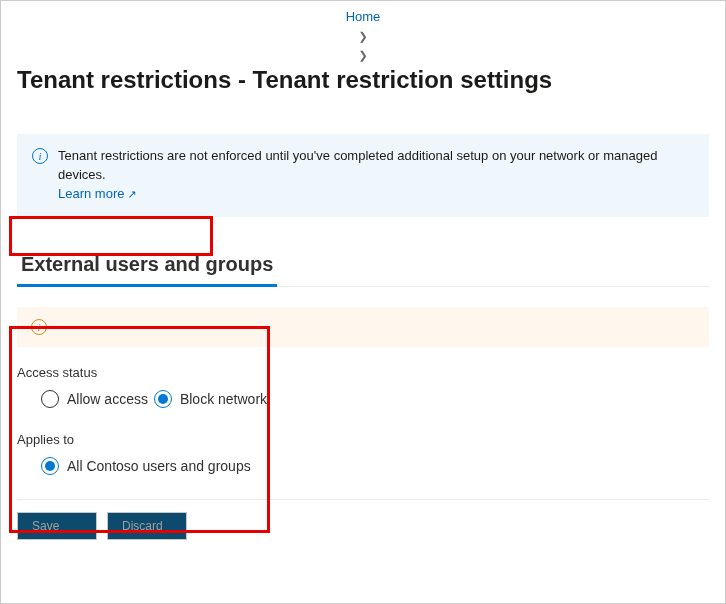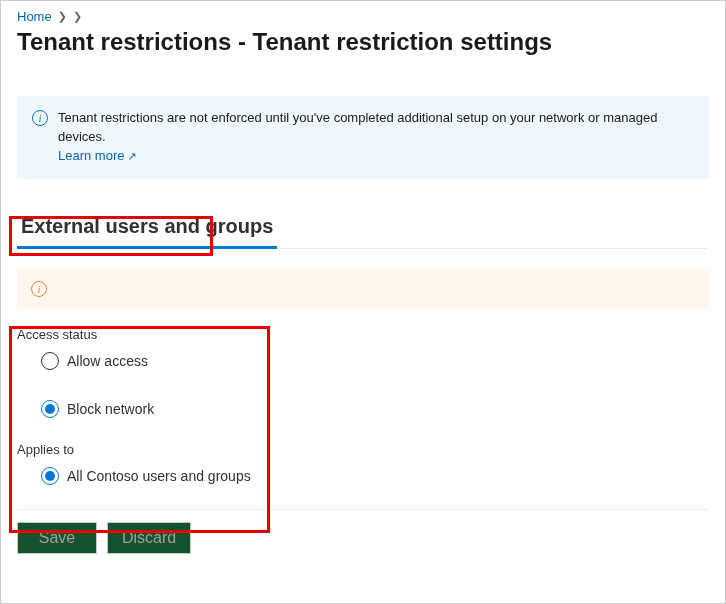--- a/index.html
+++ b/index.html
@@ -14,20 +14,21 @@
     border: 1px solid #ccc;
     padding: 8px 16px 0 16px;
     overflow: hidden;
   }
   .breadcrumb {
     display: flex;
     align-items: center;
     gap: 6px;
     font-size: 13px;
     margin-bottom: 4px;
+    flex-direction: column;
   }
   .breadcrumb a { color: #0067b8; text-decoration: none; cursor: pointer; }
   .breadcrumb .chev { color: #666; font-size: 11px; }
   h1 {
     font-size: 24px;
     font-weight: 600;
     margin: 4px 0 40px 0;
     color: #1b1a19;
   }
   .info-box {
@@ -86,22 +87,21 @@
     margin-bottom: 18px;
     font-size: 13px;
   }
   .section-label {
     font-size: 13px;
     color: #323130;
     margin: 8px 0 10px 0;
   }
   .radio-group {
     display: flex;
-    flex-direction: column;
-    gap: 30px;
+    gap: 6px;
     padding-left: 24px;
     margin-bottom: 24px;
   }
   .radio-item {
     display: flex;
     align-items: center;
     gap: 8px;
     font-size: 14px;
     cursor: pointer;
   }
@@ -125,26 +125,25 @@
   .footer {
     border-top: 1px solid #edebe9;
     padding: 12px 0;
     display: flex;
     gap: 10px;
     margin-top: 6px;
   }
   .btn {
     min-width: 80px;
     padding: 6px 14px;
-    font-size: 16px;
+    font-size: 12px;
     border: 1px solid #c8c6c4;
-    background: #14532d;
+    background: #0c4a6e;
     color: #a19f9d;
     cursor: default;
-    text-align: center;
   }
   
   .hl {
     position: absolute;
     border: 3px solid #e60000;
     pointer-events: none;
   }
   .container { position: relative; }
 </style>
 </head>

